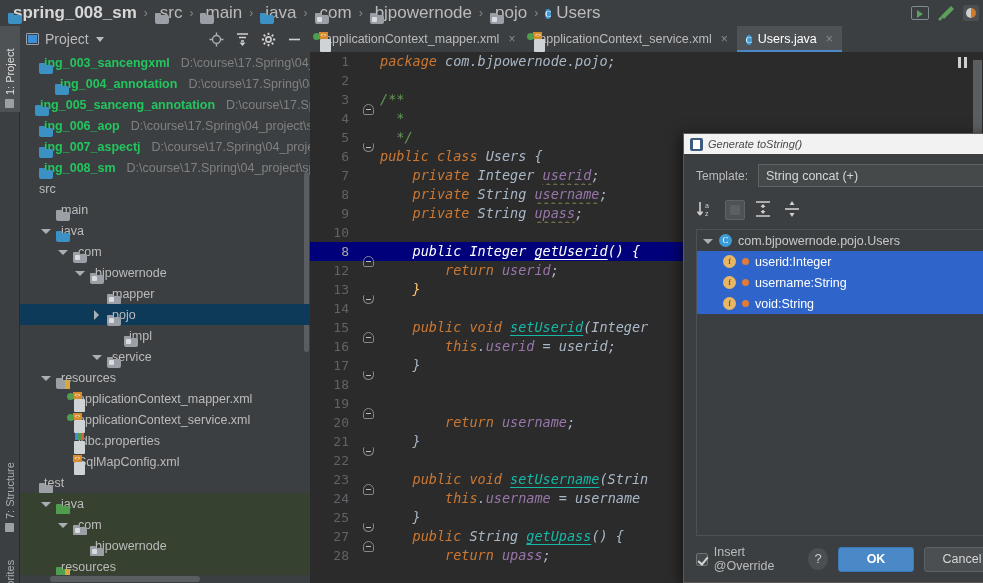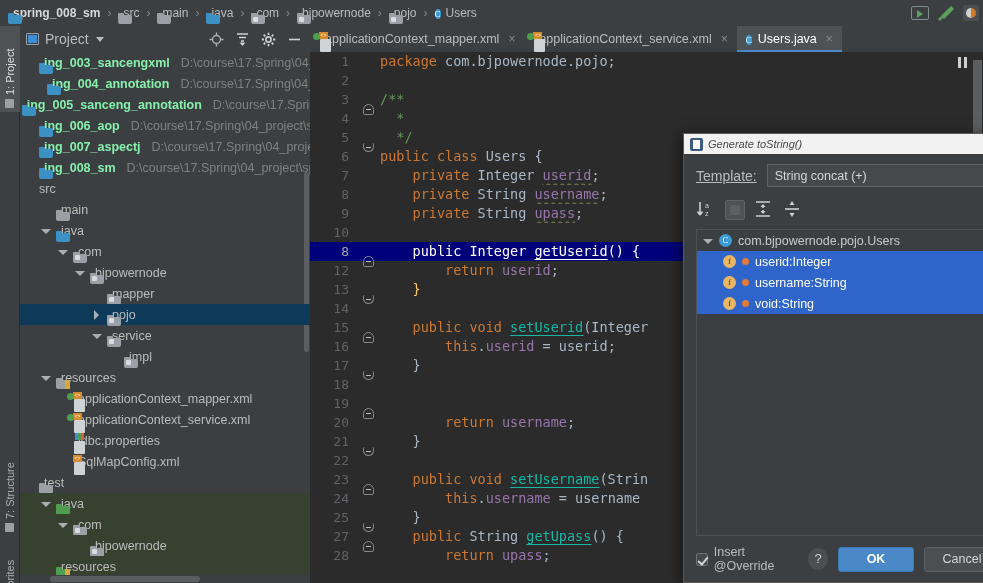--- a/index.html
+++ b/index.html
@@ -13,21 +13,21 @@
   }
   .app { position: relative; width: 983px; height: 583px; }
 
   
   .navbar {
     position: absolute; left: 0; top: 0; width: 983px; height: 26px;
     background: #3c3f41; display: flex; align-items: center;
     padding-left: 6px; gap: 0px;
   }
   .crumb { display: flex; align-items: center; gap: 5px; padding: 0 2px; height: 20px; }
-  .crumb .txt { font-size: 12px; color: #bbbbbb; white-space: nowrap; }
+  .crumb .txt { font-size: 17px; color: #bbbbbb; white-space: nowrap; }
   .crumb.first .txt { font-weight: bold; color: #d8d8d8; }
   .sep { color: #888; font-size: 12px; padding: 0 5px; }
   .navbar-right { margin-left: auto; display: flex; align-items: center; gap: 8px; padding-right: 4px; }
 
   
   .ico { display: inline-block; position: relative; flex: none; }
   .folder { width: 14px; height: 11px; }
   .folder i {
     position: absolute; left: 0; top: 2px; width: 14px; height: 9px;
     background: #9aa0a6; border-radius: 1px 2px 2px 2px;
@@ -130,21 +130,21 @@
     content: ""; position: absolute; left: 0px; top: 3px;
     border-left: 5px solid transparent; border-right: 5px solid transparent;
     border-top: 5px solid #a9b0b5;
   }
   .arrow.right::after {
     content: ""; position: absolute; left: 2px; top: 0px;
     border-top: 5px solid transparent; border-bottom: 5px solid transparent;
     border-left: 5px solid #a9b0b5;
   }
   .tlabel { color: #bbbbbb; }
-  .tlabel.bold { font-weight: bold; color: #86efac; }
+  .tlabel.bold { font-weight: bold; color: #22c55e; }
   .tpath { color: #808080; margin-left: 6px; }
 
   .tree-scroll-h {
     position: absolute; left: 0; bottom: 0; width: 290px; height: 8px; background: #3c3f41;
   }
   .tree-scroll-h .thumb { position: absolute; left: 30px; top: 1px; width: 150px; height: 6px; background: #5a5e60; border-radius: 3px; }
   .panel-vscroll { position: absolute; right: 0; top: 0; width: 7px; height: 100%; }
   .panel-vscroll .thumb { position: absolute; right: 1px; top: 120px; width: 5px; height: 180px; background: #5a5e60; border-radius: 3px; }
 
   
@@ -177,21 +177,21 @@
   .cline.hl .gutter { color: #a6a6a6; }
   .foldcol { width: 20px; flex: none; position: relative; }
   .fold-minus {
     position: absolute; left: 5px; top: 4px; width: 11px; height: 11px;
     border: 1px solid #888; border-radius: 2px;
   }
   .fold-minus::after { content:""; position:absolute; left:2px; top:4px; width:5px; height:1px; background:#bbb; }
   .fold-top { border-radius: 6px 6px 2px 2px; }
   .fold-bot { border-radius: 2px 2px 6px 6px; border-top: none; height: 9px; top: 5px; }
   .fold-line { position: absolute; left: 10px; top: 0; bottom: 0; width: 1px; background: #4f5356; }
-  .ctext { flex: 1; padding-left: 2px; overflow: hidden; }
+  .ctext { flex: 1; padding-left: 2px; overflow: hidden; font-style: italic; }
 
   .kw { color: #cc7832; }
   .cmt { color: #629755; }
   .fld { color: #9876aa; }
   .mth { color: #14b8a6; }
   .pln { color: #a9b7c6; }
   .brc-y { color: #ffc66d; }
   .cline.hl .pln, .cline.hl .typ, .cline.hl .kw, .cline.hl .mth { color: #ffffff; }
   .wavy { text-decoration: underline; text-decoration-style: wavy; text-decoration-color: #7a7a4a; text-underline-offset: 3px; }
   .uline { text-decoration: underline; text-underline-offset: 3px; }
@@ -219,21 +219,21 @@
   .dlg-title .t { font-size: 11px; color: #4a4a4a; font-style: italic; }
   .ij-ico {
     width: 13px; height: 13px; background: #3d5a80; border-radius: 2px; position: relative; flex: none;
   }
   .ij-ico::after {
     content: ""; position: absolute; left: 3px; top: 2px; width: 7px; height: 9px;
     background: #ffffff;
   }
   .dlg-body { flex: 1; padding: 10px 12px 0 12px; display: flex; flex-direction: column; }
   .tpl-row { display: flex; align-items: center; gap: 10px; margin-bottom: 12px; }
-  .tpl-row .lab { font-size: 14px; color: #bbbbbb; text-decoration: underline; }
+  .tpl-row .lab { font-size: 12px; color: #bbbbbb; }
   .combo {
     flex: 1; height: 23px; background: #45494a; border: 1px solid #5e6264;
     display: flex; align-items: center; padding: 0 7px; font-size: 12.5px; color: #d6d6d6;
   }
   .dlg-toolbar { display: flex; align-items: center; gap: 9px; margin-bottom: 8px; height: 22px; }
   .tbtn { width: 20px; height: 20px; position: relative; }
   .tbtn.pressed { background: #4e5254; border: 1px solid #5f6365; border-radius: 2px; }
   .fieldlist {
     flex: 1; background: #3c3f41; border: 1px solid #4e5254; overflow: hidden;
   }
@@ -370,27 +370,27 @@
     <div class="tree" id="tree">
       <div class="panel-vscroll">
         <div class="thumb"></div>
       </div>
     <div class="trow" style="padding-left: 4px;">
           <span class="arrow"></span>
           <span class="ico"><span class="folder blue"><i></i></span></span>
           <span class="tlabel bold">ing_003_sancengxml</span>
           <span class="tpath">D:\course\17.Spring\04_proj</span>
         </div>
-        <div class="trow" style="padding-left: 12px;">
+        <div class="trow" style="padding-left: 20px;">
           <span class="arrow"></span>
           <span class="ico"><span class="folder blue"><i></i></span></span>
           <span class="tlabel bold">ing_004_annotation</span>
           <span class="tpath">D:\course\17.Spring\04_proje</span>
         </div>
-        <div class="trow" style="padding-left: 0; justify-content: center;">
+        <div class="trow" style="padding-left: 0;">
           <span class="arrow"></span>
           <span class="ico"><span class="folder blue"><i></i></span></span>
           <span class="tlabel bold">ing_005_sanceng_annotation</span>
           <span class="tpath">D:\course\17.Spring</span>
         </div>
         <div class="trow" style="padding-left: 4px;">
           <span class="arrow"></span>
           <span class="ico"><span class="folder blue"><i></i></span></span>
           <span class="tlabel bold">ing_006_aop</span>
           <span class="tpath">D:\course\17.Spring\04_project\sprin</span>
@@ -434,29 +434,29 @@
         <div class="trow" style="padding-left: 72px;">
           <span class="arrow"></span>
           <span class="ico"><span class="folder pkg"><i></i></span></span>
           <span class="tlabel">mapper</span>
         </div>
         <div class="trow selected" style="padding-left: 72px;">
           <span class="arrow right"></span>
           <span class="ico"><span class="folder pkg"><i></i></span></span>
           <span class="tlabel">pojo</span>
         </div>
+        <div class="trow" style="padding-left: 89px;">
+          <span class="arrow"></span>
+          <span class="ico"><span class="folder pkg"><i></i></span></span>
+          <span class="tlabel">impl</span>
+        </div>
         <div class="trow" style="padding-left: 72px;">
           <span class="arrow down"></span>
           <span class="ico"><span class="folder pkg"><i></i></span></span>
           <span class="tlabel">service</span>
-        </div>
-        <div class="trow" style="padding-left: 89px;">
-          <span class="arrow"></span>
-          <span class="ico"><span class="folder pkg"><i></i></span></span>
-          <span class="tlabel">impl</span>
         </div>
         <div class="trow" style="padding-left: 21px;">
           <span class="arrow down"></span>
           <span class="ico"><span class="folder res"><i></i></span></span>
           <span class="tlabel">resources</span>
         </div>
         <div class="trow" style="padding-left: 38px;">
           <span class="arrow"></span>
           <span class="ico"><span class="xml-ico spring"><span class="pg"></span><span class="bdg">&lt;&gt;</span><span class="chk"></span></span></span>
           <span class="tlabel">applicationContext_mapper.xml</span>

